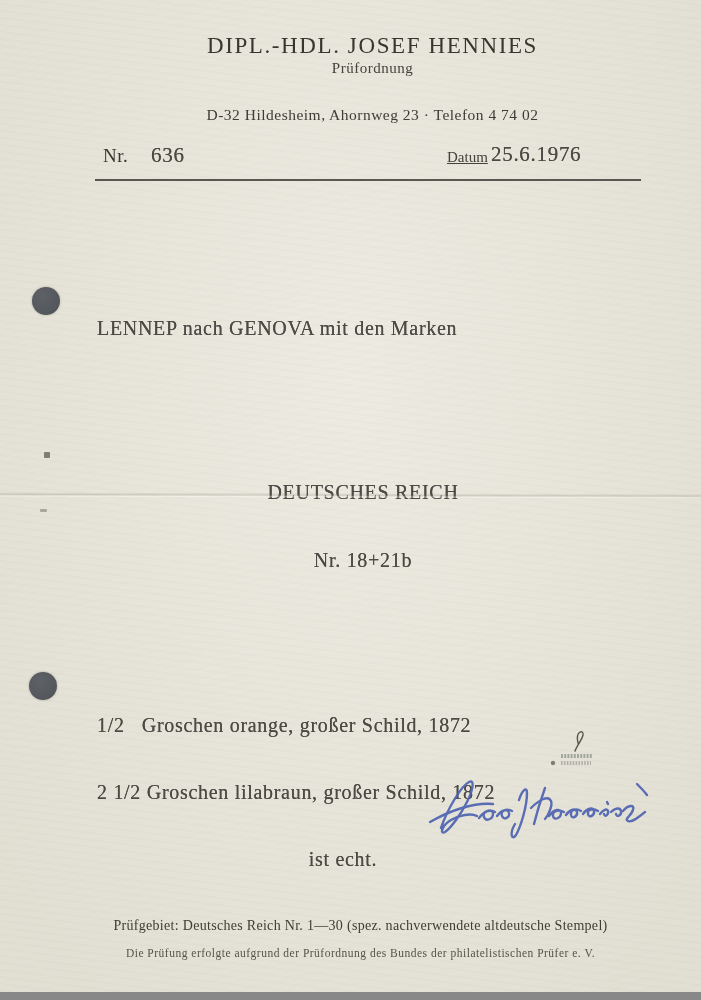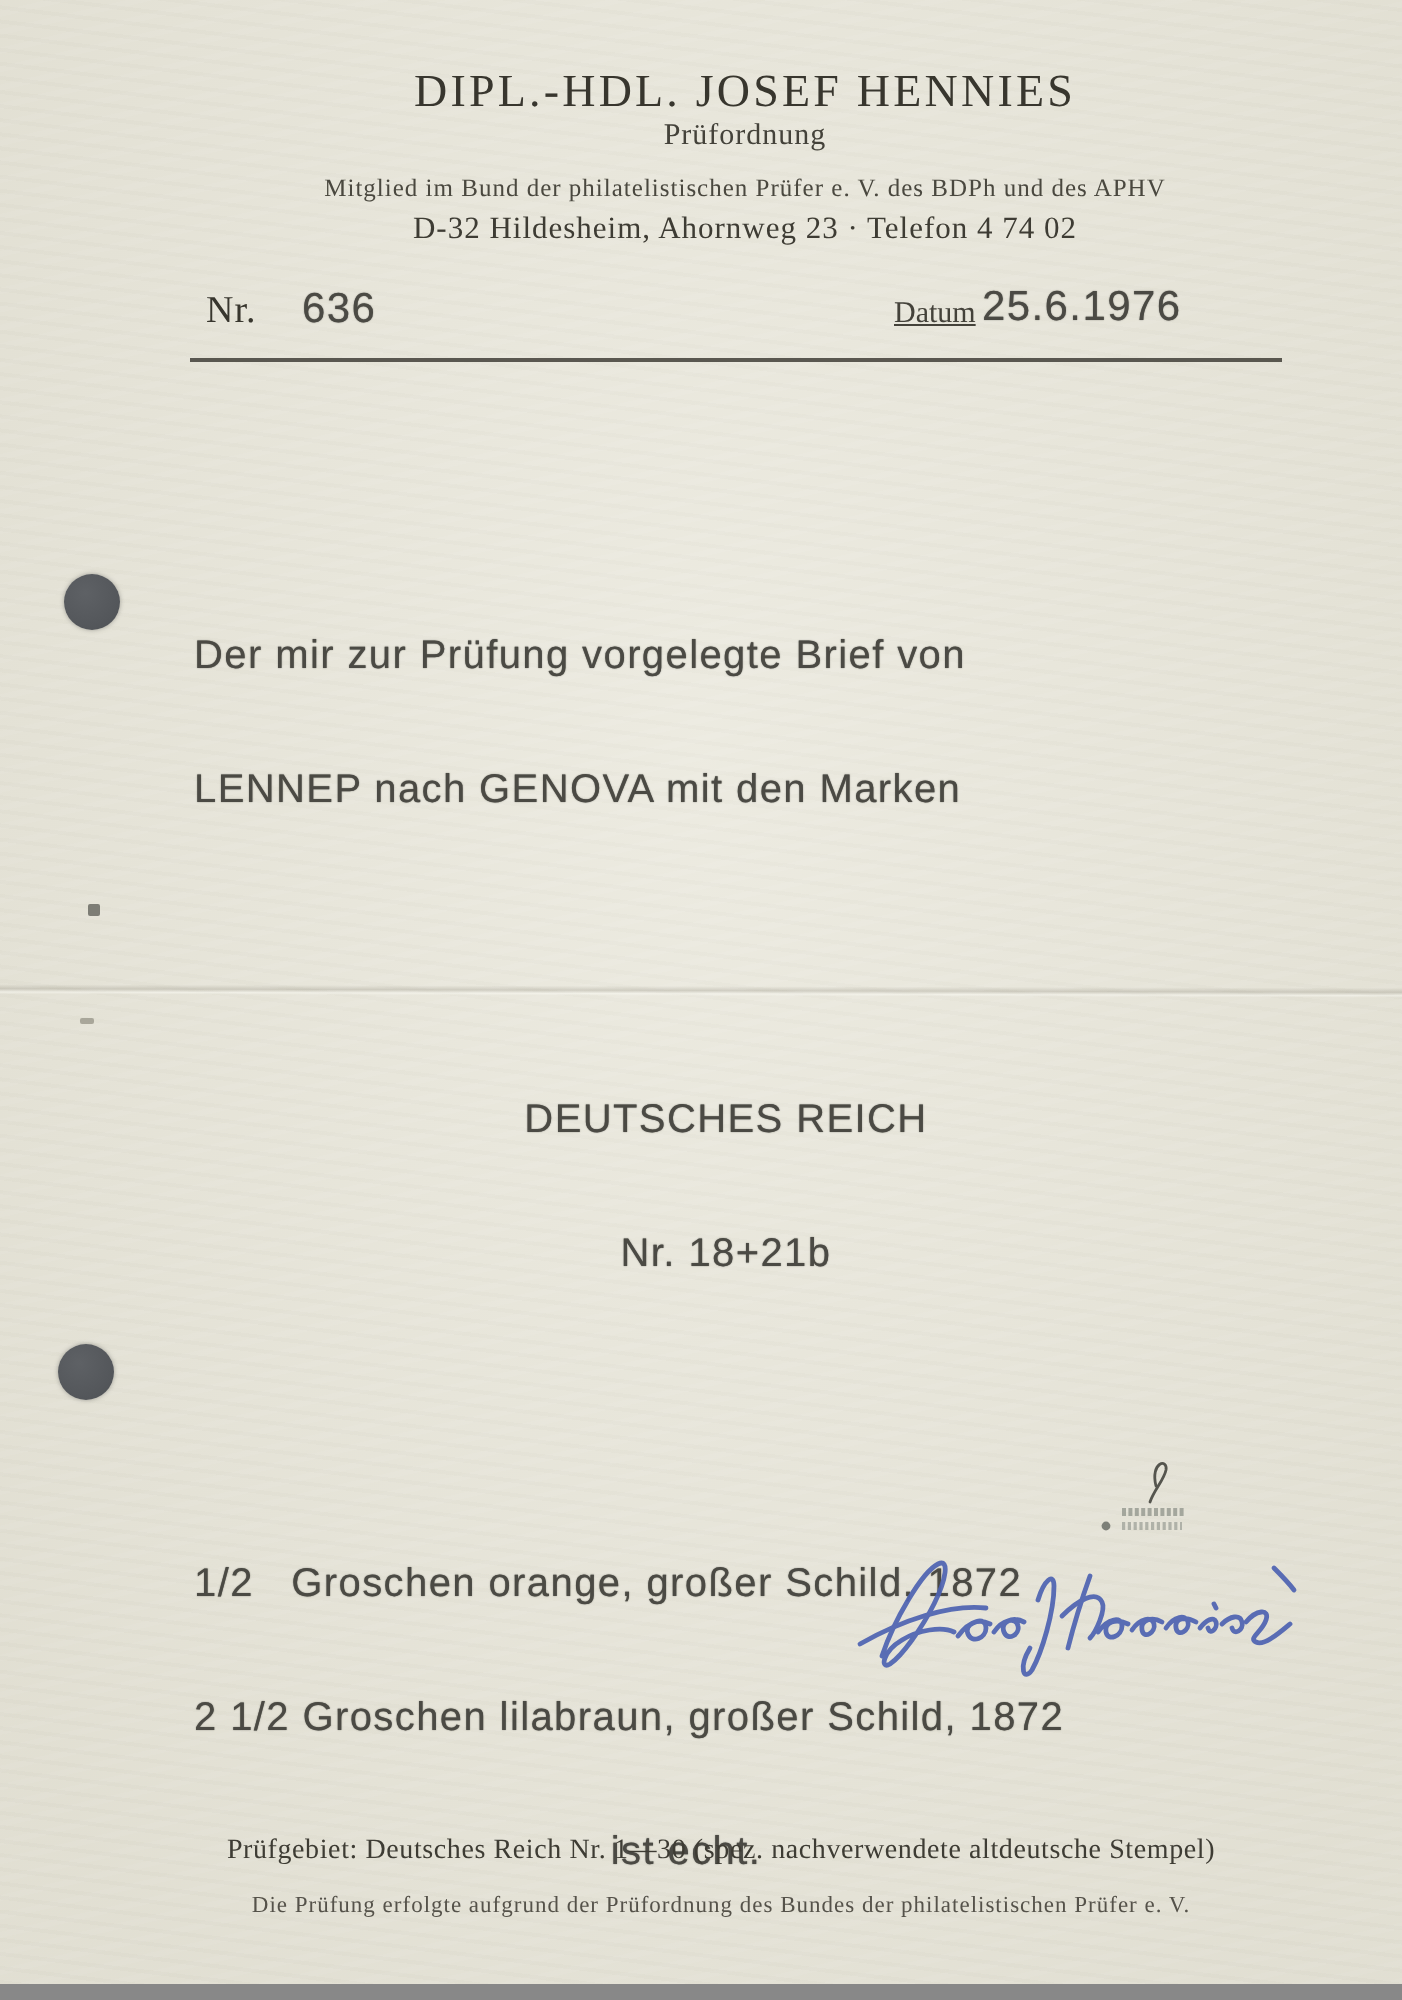--- a/index.html
+++ b/index.html
@@ -12,21 +12,21 @@
     background-image:
       radial-gradient(ellipse at 50% 38%, rgba(255,255,255,0.16), rgba(125,120,100,0.07) 88%),
       repeating-linear-gradient(7deg, rgba(175,173,155,0.05) 0 2px, rgba(0,0,0,0) 2px 7px),
       repeating-linear-gradient(-13deg, rgba(255,255,255,0.06) 0 3px, rgba(0,0,0,0) 3px 9px);
     font-family:"Liberation Serif", serif;
     color:#3c3a33;
   }
   .abs{position:absolute;}
   .serif{font-family:"Liberation Serif", serif;}
   .typed{
-    font-family:Liberation Sans, sans-serif;
+    font-family:Liberation Serif, serif;
     color:#4b4a44;
     letter-spacing:0.7px;
     text-shadow:0 0 0.6px rgba(70,70,64,0.85);
     white-space:pre;
   }
   
   .lh-line{left:44px;width:657px;text-align:center;}
   .lh-name{top:33px;font-size:23px;letter-spacing:1.6px;color:#38362e;}
   .lh-role{top:60px;font-size:15px;letter-spacing:0.5px;color:#44423a;}
   .lh-member{top:87px;font-size:12.5px;letter-spacing:0.5px;color:#4a483f;}
@@ -61,33 +61,31 @@
   .sig-wrap{left:425px;top:766px;width:245px;height:85px;}
   .mark-wrap{left:548px;top:726px;width:48px;height:46px;}
 </style>
 </head>
 <body>
 
 <div class="page">
 
   <div class="abs lh-line lh-name serif">DIPL.-HDL. JOSEF HENNIES</div>
   <div class="abs lh-line lh-role serif">Prüfordnung</div>
-  <div class="abs lh-line lh-member serif">Mitglied im Bund der philatelistischen Prüfer e. V. des BDPh und des APHV</div>
   <div class="abs lh-line lh-addr serif">D-32 Hildesheim, Ahornweg 23 · Telefon 4 74 02</div>
 
   <div class="abs nr-label serif">Nr.</div>
   <div class="abs nr-value typed">636</div>
   <div class="abs date-label serif">Datum</div>
   <div class="abs date-value typed">25.6.1976</div>
   <div class="abs rule"></div>
 
 
   <div class="abs body-block typed">
     <div class="t-para">
-      <div class="t-line">Der mir zur Prüfung vorgelegte Brief von</div>
       <div class="t-line">LENNEP nach GENOVA mit den Marken</div>
     </div>
     <div class="t-para">
       <div class="t-line t-center shift20">DEUTSCHES REICH</div>
       <div class="t-line t-center shift20">Nr. 18+21b</div>
     </div>
     <div class="t-para">
       <div class="t-line">1/2   Groschen orange, großer Schild, 1872</div>
       <div class="t-line">2 1/2 Groschen lilabraun, großer Schild, 1872</div>
       <div class="t-line t-center shift40">ist echt.</div>

